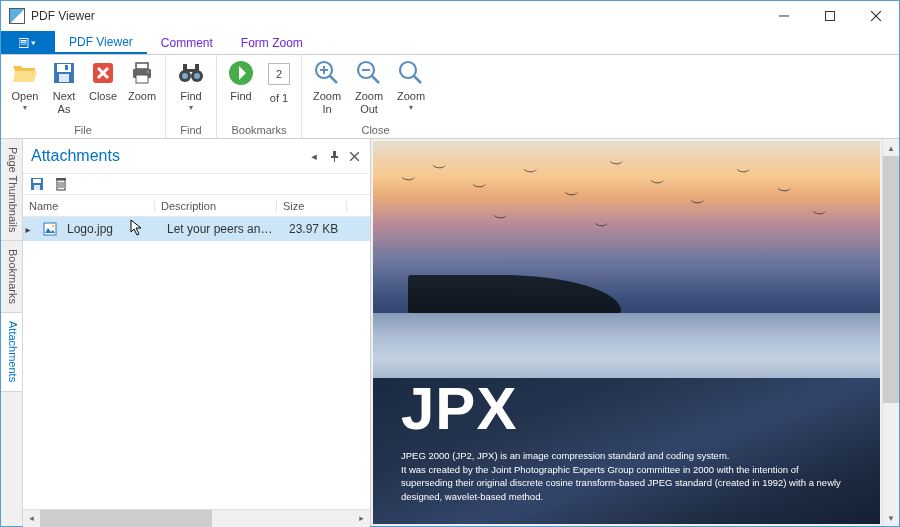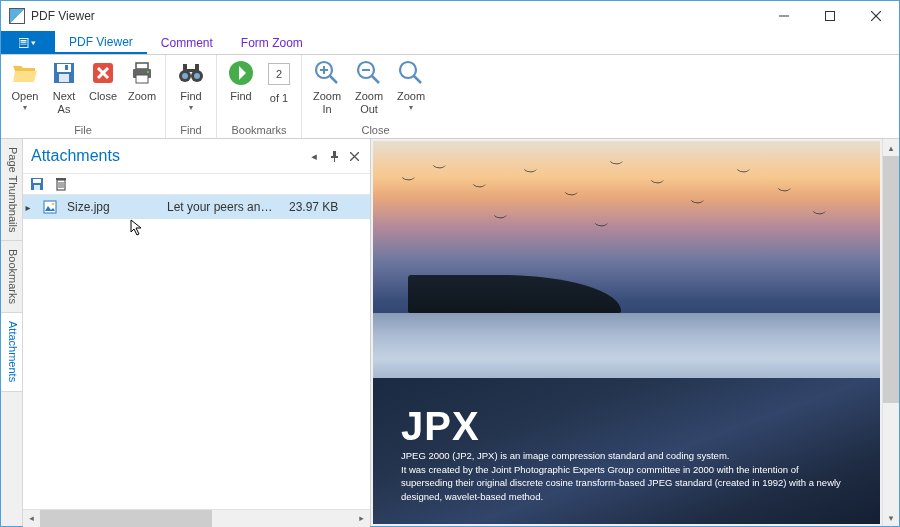--- a/index.html
+++ b/index.html
@@ -50,22 +50,22 @@
 .panel .hscroll .thumb { position:absolute; left:0; top:0; width:55%; height:100%; background:#cdcdcd; }
 
 .docarea { flex:1; display:flex; background:#f0f0f0; position:relative; }
 .docarea .page { flex:1; margin:2px; background:linear-gradient(180deg,#dfe2dd 0%,#afbacb 15%,#48556c 40%,#1a2a4a 60%,#3a4a6a 75%,#1a243a 100%); position:relative; overflow:hidden; }
 .docarea .page .sky { position:absolute; left:0; right:0; top:0; height:52%; background:linear-gradient(180deg,#e5dfcf 0%,#f2d0a8 10%,#f6c88f 18%,#e9a97a 28%,#b88b9a 42%,#6d78a0 60%,#3a4e7a 80%,#20365c 100%); }
 .docarea .page .sea { position:absolute; left:0; right:0; top:45%; height:30%; background:linear-gradient(180deg,#8fa3bd 0%,#b8c8de 20%,#d1dfef 40%,#9ab0cc 70%,#5f789c 100%); opacity:0.92; }
 .docarea .page .beach { position:absolute; left:0; right:0; bottom:0; height:38%; background:linear-gradient(160deg,#1a2a42 0%,#24344e 30%,#32456a 55%,#1e2b42 80%,#141f32 100%); }
 .docarea .page .headland { position:absolute; left:7%; top:35%; width:42%; height:10%; background:linear-gradient(180deg,#18222c 0%,#0f161e 100%); border-radius:3px 60% 2px 2px / 4px 100% 2px 2px; }
 .docarea .page .bird { position:absolute; color:#1c2630; font-size:12px; transform:scaleX(1.3); }
 .docarea .page .textblk { position:absolute; left:28px; bottom:20px; right:28px; color:#fff; }
-.docarea .page .textblk .big { font-size:40px; font-weight:700; letter-spacing:1px; }
-.docarea .page .textblk .small { font-size:9.5px; line-height:1.45; max-width: 460px; }
+.docarea .page .textblk .big { font-size:60px; font-weight:700; letter-spacing:1px; }
+.docarea .page .textblk .small { font-size:9.5px; line-height:1.45; margin-top:6px; max-width: 460px; }
 .docarea .vscroll { width:17px; background:#f0f0f0; border-left:1px solid #e0e0e0; display:flex; flex-direction:column; }
 .docarea .vscroll .sbtn { height:17px; display:flex; align-items:center; justify-content:center; font-size:9px; color:#666; }
 .docarea .vscroll .track { flex:1; position:relative; }
 .docarea .vscroll .thumb { position:absolute; top:0; left:0; right:0; height:70%; background:#cdcdcd; }
 .cursor { position:absolute; width:14px; height:18px; pointer-events:none; }
 
 .c1 { width: 132px; } .c2 { width: 122px; } .c3 { width: 70px; }
 </style>
 </head>
 <body>
@@ -275,28 +275,33 @@
       <span class="ticon">
           <svg width="14" height="14" viewBox="0 0 14 14">
             <rect x="3" y="3" width="8" height="10" fill="none" stroke="#555" stroke-width="1.2"></rect>
             <rect x="2" y="1" width="10" height="2" fill="#555"></rect>
             <line x1="5" y1="5" x2="5" y2="11" stroke="#555"></line>
             <line x1="7" y1="5" x2="7" y2="11" stroke="#555"></line>
             <line x1="9" y1="5" x2="9" y2="11" stroke="#555"></line>
           </svg>
         </span>
     </div>
+    <div class="cols">
+      <div class="col c1">Name</div>
+      <div class="col c2">Description</div>
+      <div class="col c3">Size</div>
+    </div>
     <div class="row">
       <span class="arrow">▸</span>
       <span class="rowicon"><svg width="14" height="14" viewBox="0 0 14 14">
             <rect x="1" y="1" width="12" height="12" fill="#fff" stroke="#2a78c0"></rect>
             <polygon points="2,11 5,6 8,10 10,8 12,11" fill="#2a78c0"></polygon>
             <circle cx="10" cy="4" r="1.3" fill="#f7c24a"></circle>
           </svg></span>
-      <div class="cell" style="width:100px">Size.jpg</div>
+      <div class="cell" style="width:100px">Logo.jpg</div>
       <div class="cell c2">Let your peers and...</div>
       <div class="cell c3">23.97 KB</div>
     </div>
     <div style="flex:1"></div>
     <div class="hscroll">
       <div class="sbtn">◂</div>
       <div class="track">
           <div class="thumb"></div>
         </div>
       <div class="sbtn">▸</div>

